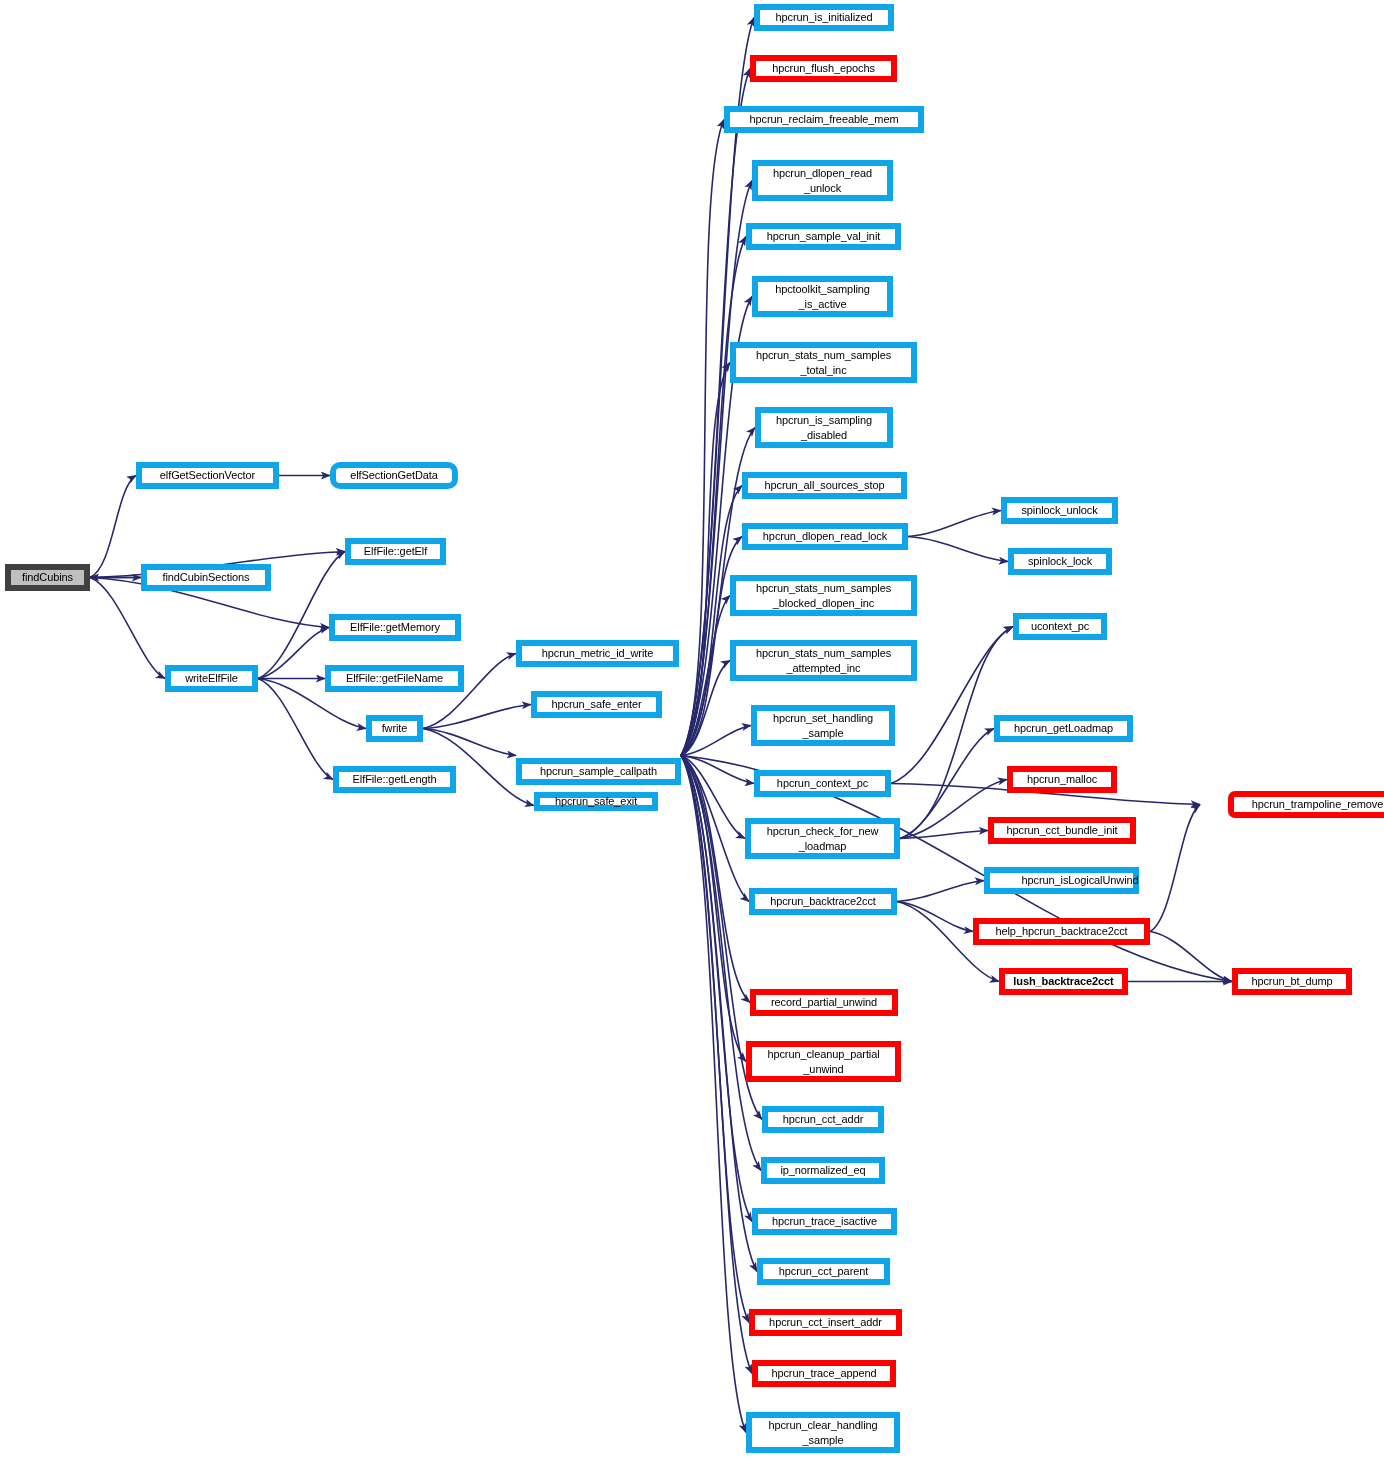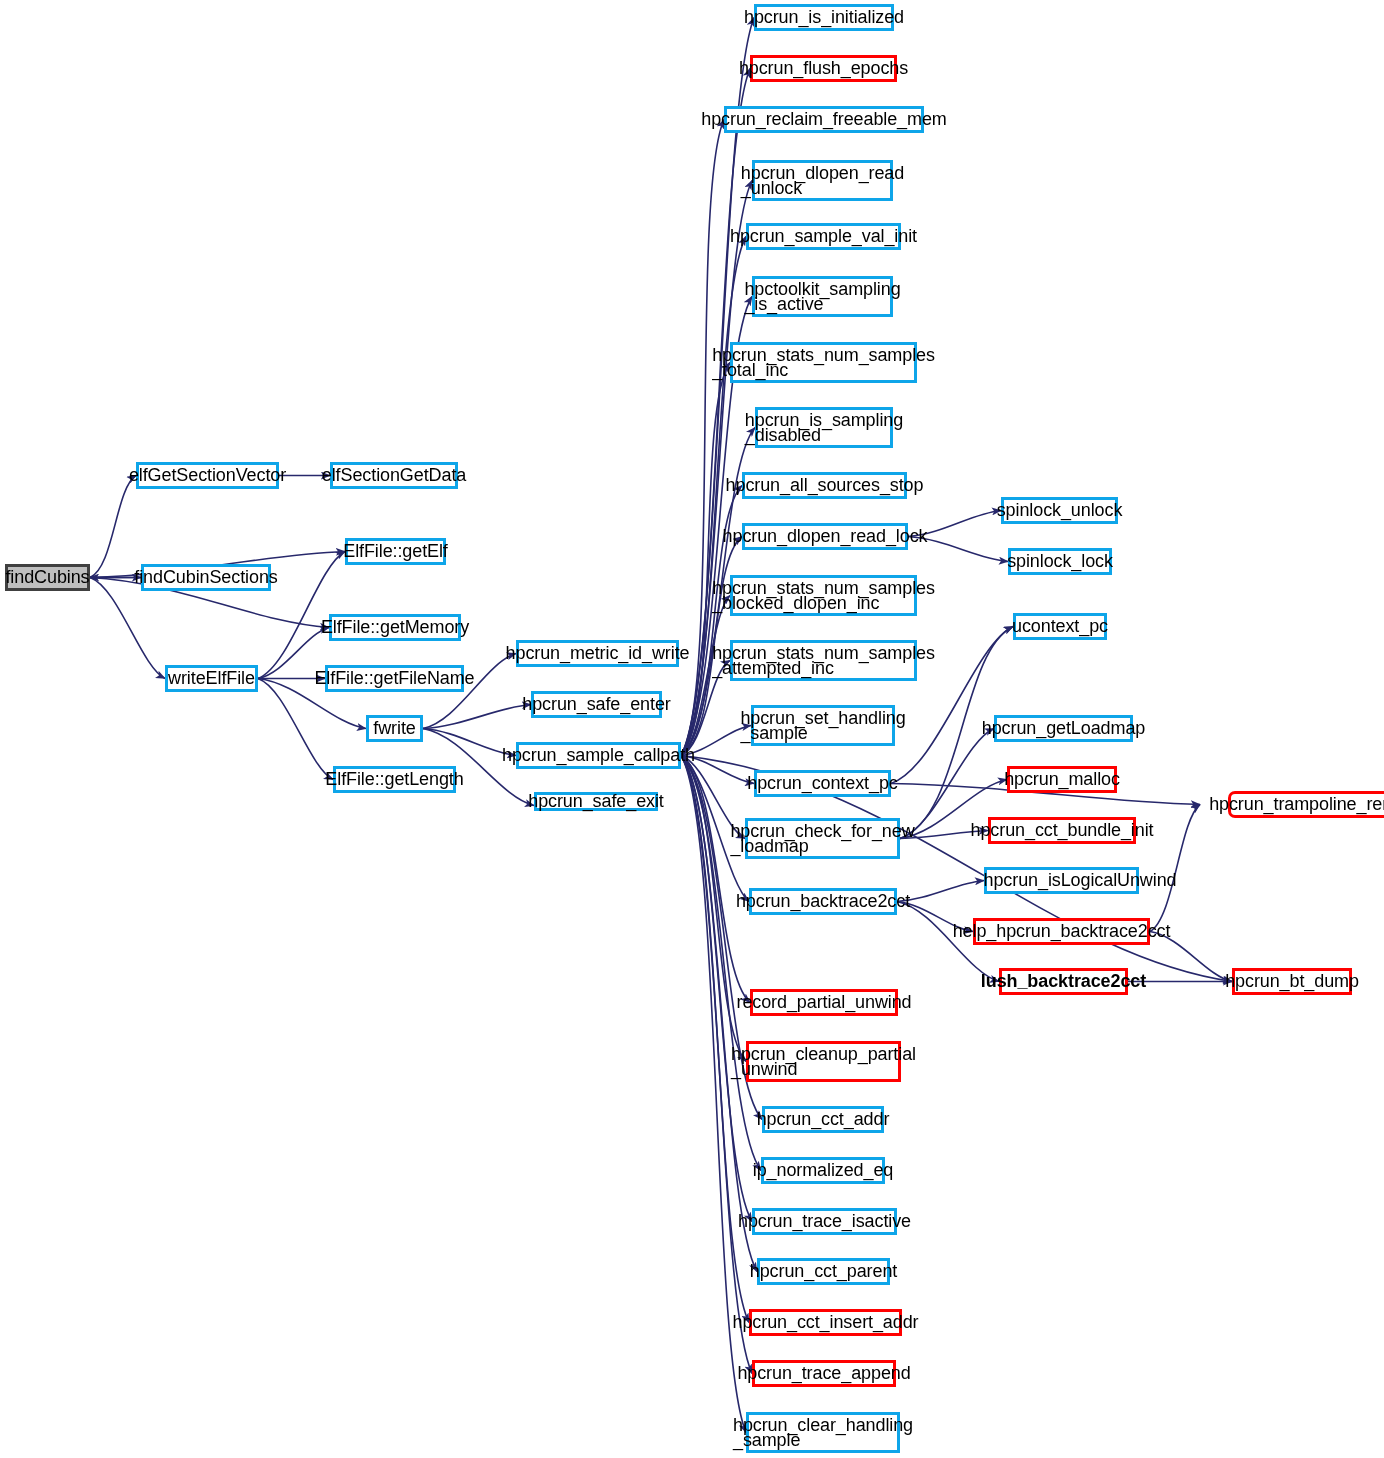--- a/index.html
+++ b/index.html
@@ -24,25 +24,26 @@
     width: 1384px;
     height: 1458px;
     pointer-events: none;
   }
   .node {
     position: absolute;
     box-sizing: border-box;
     display: flex;
     align-items: center;
     justify-content: center;
-    font-size: 18px;
+    text-align: center;
+    font-size: 11px;
     line-height: 15px;
     color: #000000;
     background: #ffffff;
-    border: 3px solid #0ea5e9;
+    border: 6px solid #0ea5e9;
     white-space: pre-line;
     letter-spacing: -0.1px;
   }
   .node.red {
     border-color: #ff0000;
   }
   .node.current {
     background: #bfbfbf;
     border-color: #404040;
   }
@@ -111,31 +112,31 @@
         <path d="M897,901.5 C930.06,899.4 955.899,883.02 984,880.5" marker-end="url(#arrow)"></path>
         <path d="M897,901.5 C925.88,904.5 948.452,927.9 973,931.5" marker-end="url(#arrow)"></path>
         <path d="M897,901.5 C935.76,909.5 966.054,971.9 999,981.5" marker-end="url(#arrow)"></path>
         <path d="M1150,931.5 C1174,918.8 1179.6,819.74 1200,804.5" marker-end="url(#arrow)"></path>
         <path d="M1150,931.5 C1181.16,936.5 1205.514,975.5 1232,981.5" marker-end="url(#arrow)"></path>
         <path d="M1128,981.5 C1167.52,981.5 1198.408,981.5 1232,981.5" marker-end="url(#arrow)"></path>
       </g>
   </svg>
 <div class="node current" style="left: 5px; top: 564px; width: 85px; height: 27px;">findCubins</div>
     <div class="node" style="left: 136px; top: 462px; width: 143px; height: 27px;">elfGetSectionVector</div>
-    <div class="node" style="left: 330px; top: 462px; width: 128px; height: 27px;">elfSectionGetData</div>
+    <div class="node" style="left: 330px; top: 462px; width: 128px; height: 27px; border-radius: 10px;">elfSectionGetData</div>
     <div class="node" style="left: 141px; top: 564px; width: 130px; height: 27px;">findCubinSections</div>
     <div class="node" style="left: 345px; top: 538px; width: 101px; height: 27px;">ElfFile::getElf</div>
     <div class="node" style="left: 329px; top: 614px; width: 132px; height: 27px;">ElfFile::getMemory</div>
     <div class="node" style="left: 165px; top: 665px; width: 93px; height: 27px;">writeElfFile</div>
     <div class="node" style="left: 325px; top: 665px; width: 139px; height: 27px;">ElfFile::getFileName</div>
     <div class="node" style="left: 366px; top: 715px; width: 57px; height: 27px;">fwrite</div>
     <div class="node" style="left: 333px; top: 766px; width: 123px; height: 27px;">ElfFile::getLength</div>
     <div class="node" style="left: 516px; top: 640px; width: 163px; height: 27px;">hpcrun_metric_id_write</div>
     <div class="node" style="left: 531px; top: 691px; width: 131px; height: 27px;">hpcrun_safe_enter</div>
-    <div class="node" style="left: 516px; top: 742px; width: 165px; height: 27px;">hpcrun_sample_callpath</div>
+    <div class="node" style="left: 516px; top: 758px; width: 165px; height: 27px;">hpcrun_sample_callpath</div>
     <div class="node" style="left: 534px; top: 792px; width: 124px; height: 19px;">hpcrun_safe_exit</div>
     <div class="node" style="left: 754px; top: 4px; width: 140px; height: 27px;">hpcrun_is_initialized</div>
     <div class="node red" style="left: 750px; top: 55px; width: 147px; height: 27px;">hpcrun_flush_epochs</div>
     <div class="node" style="left: 724px; top: 106px; width: 200px; height: 27px;">hpcrun_reclaim_freeable_mem</div>
     <div class="node" style="left: 752px; top: 160px; width: 141px; height: 41px;">hpcrun_dlopen_read
 _unlock</div>
     <div class="node" style="left: 746px; top: 223px; width: 155px; height: 27px;">hpcrun_sample_val_init</div>
     <div class="node" style="left: 752px; top: 276px; width: 141px; height: 41px;">hpctoolkit_sampling
 _is_active</div>
     <div class="node" style="left: 730px; top: 342px; width: 187px; height: 41px;">hpcrun_stats_num_samples

